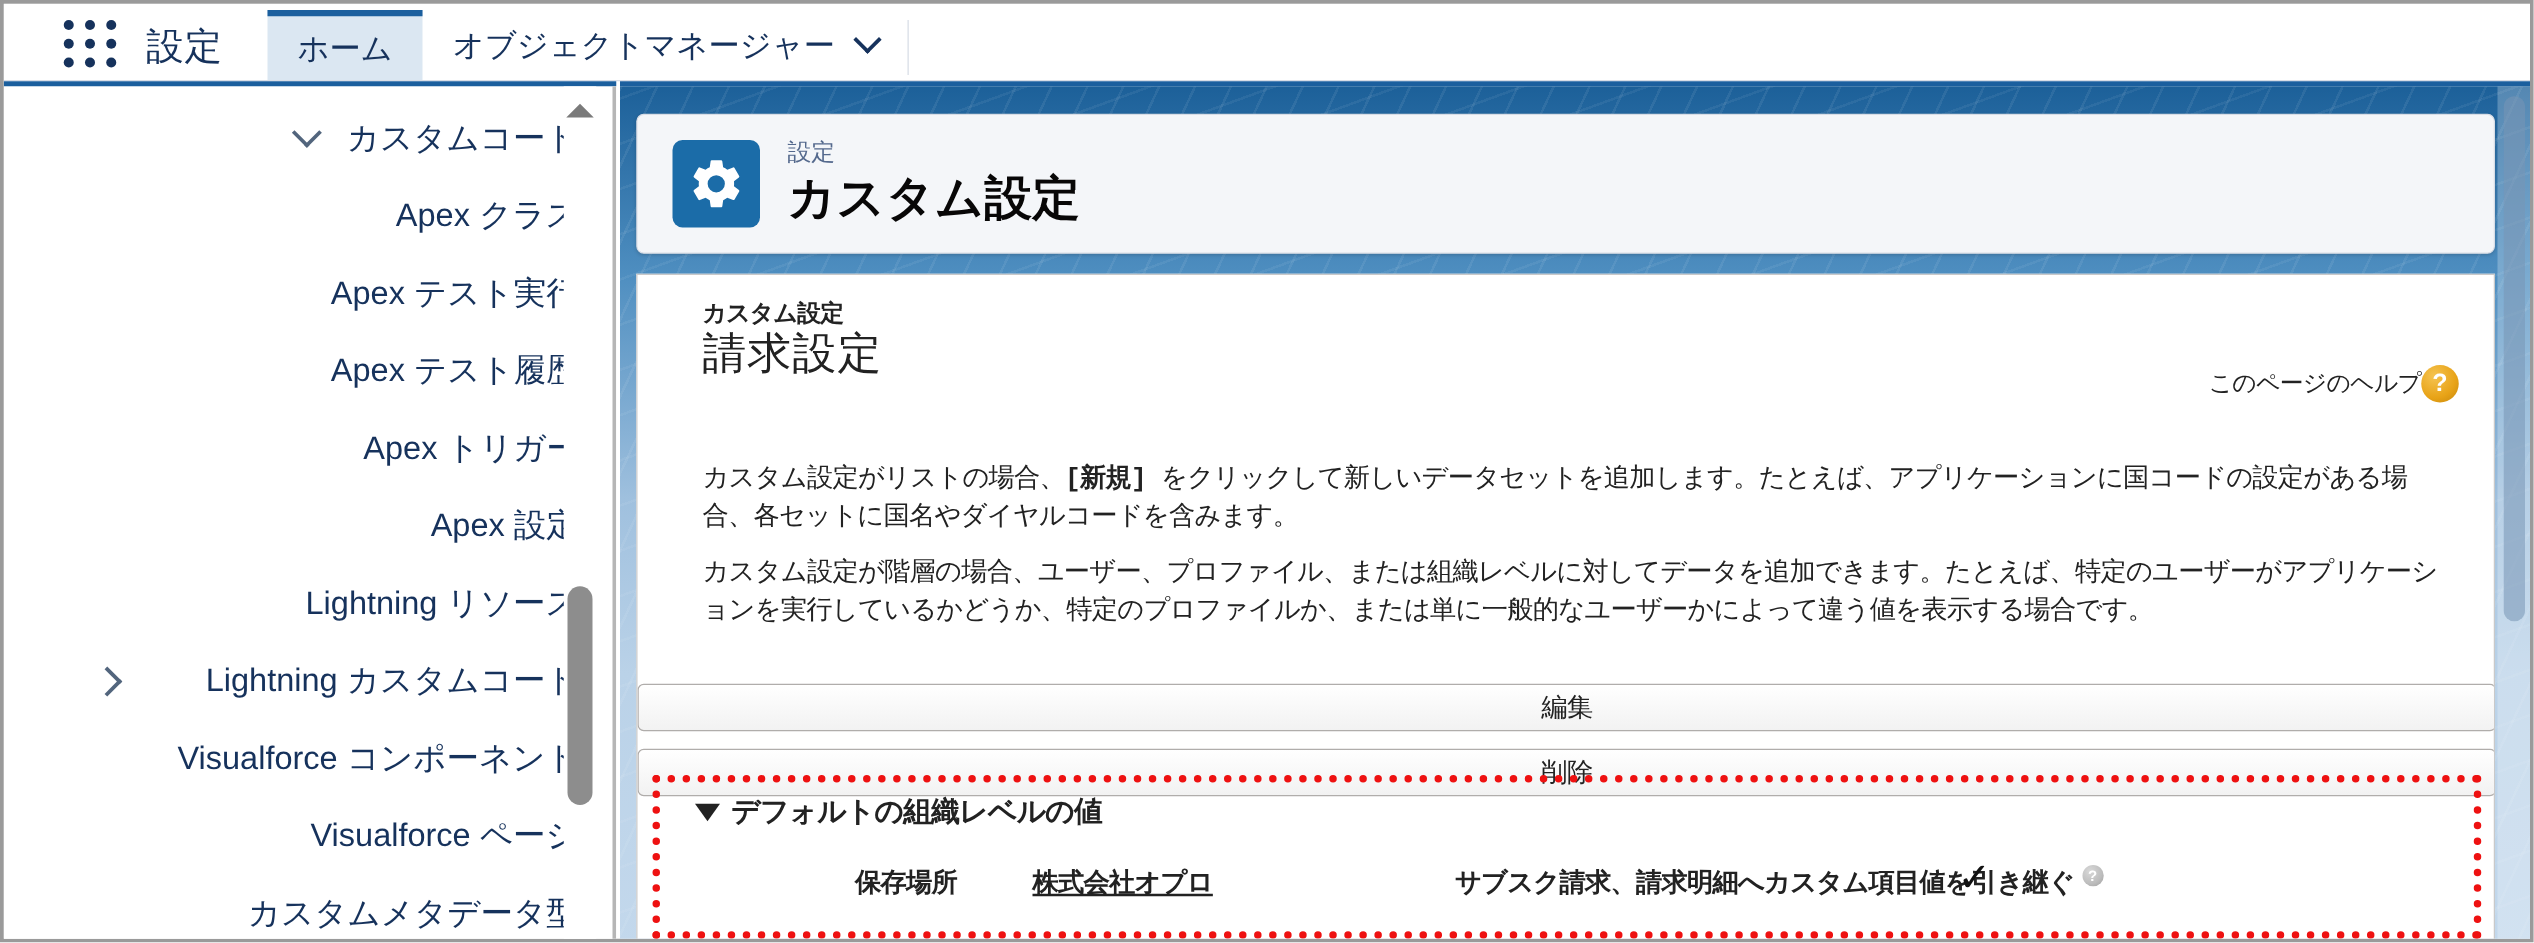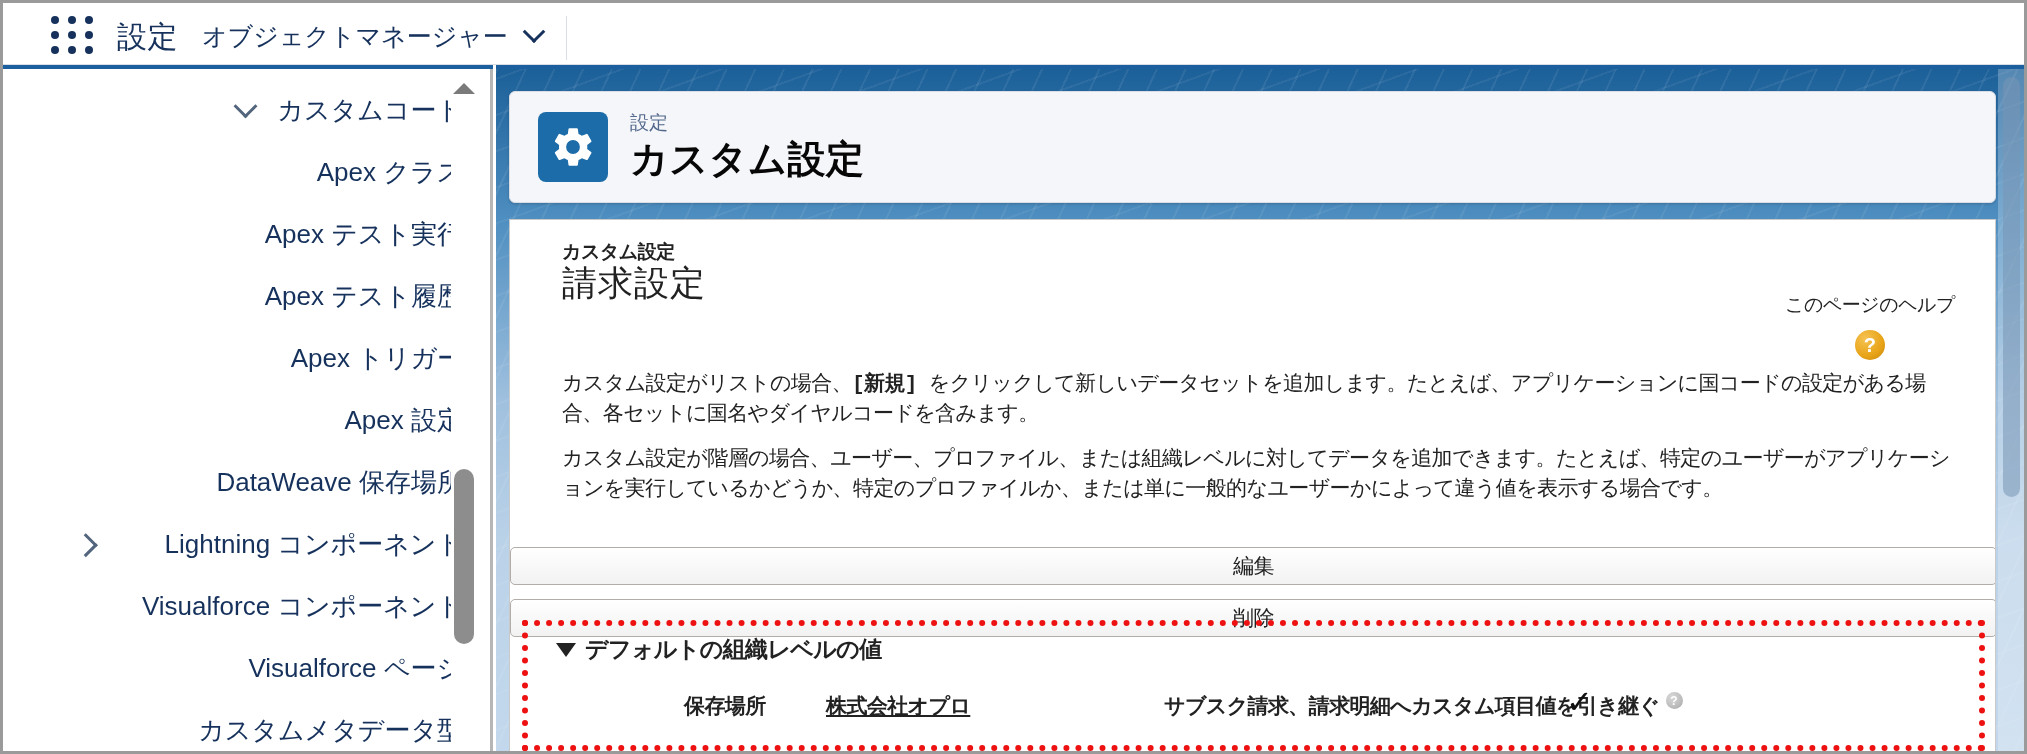--- a/index.html
+++ b/index.html
@@ -275,26 +275,24 @@
   #panel-title {
     font-size: 35px;
     color: #222222;
     line-height: 1.1;
     letter-spacing: 1px;
     margin-top: 1px;
   }
 
   #help-link-wrap {
     position: absolute;
-    right: 40px; top: 72px;
-    display: flex;
-    align-items: center;
-    gap: 12px;
-    cursor: pointer;
-    flex-direction: column;
+    right: 28px; top: 72px;
+    display: flex;
+    align-items: center;
+    cursor: pointer;
   }
   #help-link-text {
     font-size: 19px;
     color: #222222;
     letter-spacing: -0.5px;
     white-space: nowrap;
   }
   .help-badge {
     width: 30px; height: 30px;
     border-radius: 50%;
@@ -465,20 +463,23 @@
         <i></i>
         <i></i>
         <i></i>
         <i></i>
         <i></i>
         <i></i>
     </div>
 
     <div id="setup-word">設定</div>
 
+    <div class="navtab active" id="tab-home">
+      <span>ホーム</span>
+    </div>
 
     <div class="navtab" id="tab-objmgr">
       <span>オブジェクトマネージャー</span>
     </div>
     <div id="objmgr-chevron">
       <span class="chev-down"></span>
     </div>
 
     <div id="navtab-divider"></div>
   </div>
@@ -508,28 +509,28 @@
 
       <div class="side-item lv1">
         <span class="lbl">Apex トリガー</span>
       </div>
 
       <div class="side-item lv1">
         <span class="lbl">Apex 設定</span>
       </div>
 
       <div class="side-item lv1">
-        <span class="lbl">DataWeave 保存場所</span>
+        <span class="lbl">Lightning リソース</span>
       </div>
 
       <div class="side-item lv1-tw">
         <span class="twisty" style="flex:0 0 112px;">
             <span class="tw-right"></span>
           </span>
-        <span class="lbl">Lightning コンポーネント</span>
+        <span class="lbl">Lightning カスタムコード</span>
       </div>
 
       <div class="side-item lv1">
         <span class="lbl">Visualforce コンポーネント</span>
       </div>
 
       <div class="side-item lv1">
         <span class="lbl">Visualforce ページ</span>
       </div>
 

